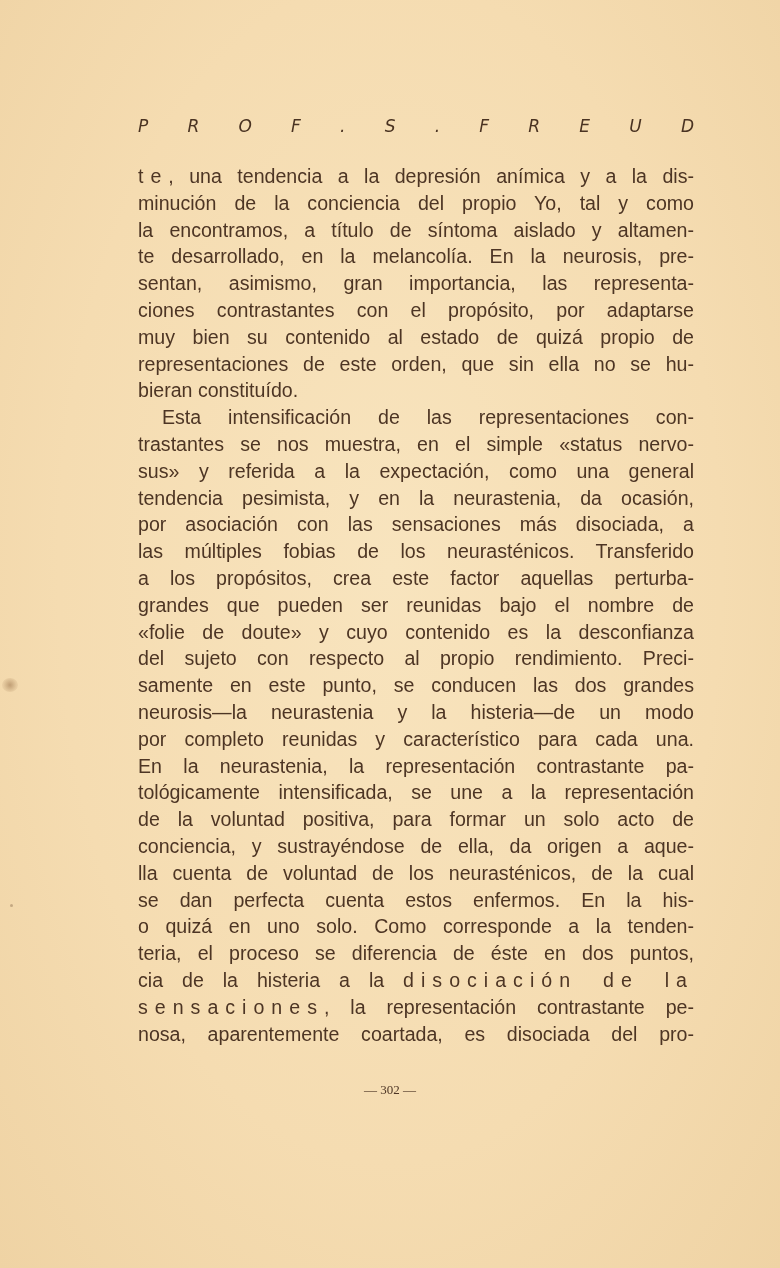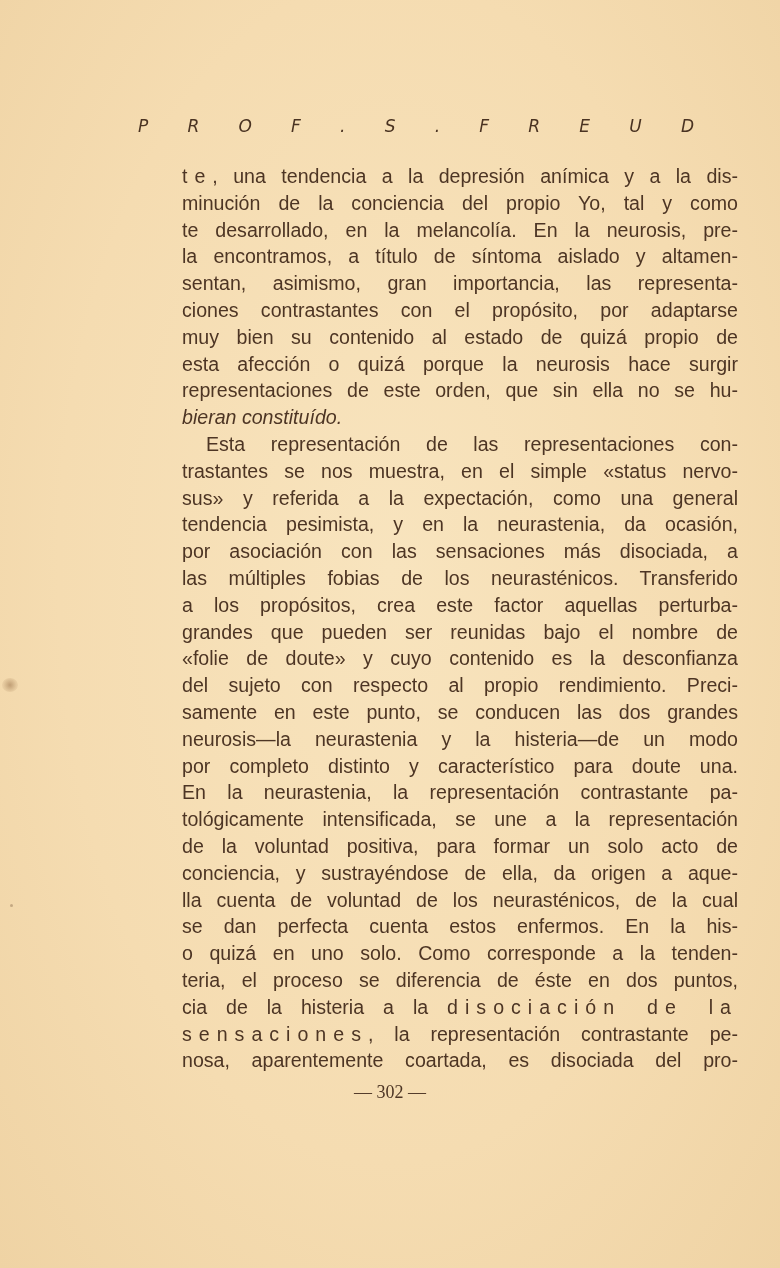--- a/index.html
+++ b/index.html
@@ -15,33 +15,33 @@
   .running-head {
     position: absolute; left: 138px; top: 116px; width: 556px;
     display: flex; justify-content: space-between;
     font-family: "DejaVu Sans", sans-serif; font-style: italic;
     font-size: 17px; color: #4a3322; letter-spacing: 0;
   }
   .running-head span { display: inline-block; }
   .body-text {
     position: absolute; left: 138px; top: 163px; width: 556px;
     font-family: "Liberation Sans", sans-serif;
-    font-size: 19.6px; line-height: 26.8px; color: #4d3524; margin-left: 44px;
+    font-size: 19.6px; line-height: 26.8px; color: #4d3524;
   }
   .line {
     display: block; text-align: justify; text-align-last: justify;
     white-space: nowrap; height: 26.8px; overflow: visible;
   }
-  .line.last { text-align-last: left; font-style: italic; }
+  .line.last { text-align-last: left; }
   .line.indent { padding-left: 24px; }
   .spaced { letter-spacing: 7px; }
   .folio {
     position: absolute; left: 0; width: 780px; top: 1082px;
     text-align: center; font-family: "Liberation Serif", serif;
-    font-size: 18px; color: #4d3524;
+    font-size: 13px; color: #4d3524;
   }
   .smudge {
     position: absolute; left: 2px; top: 678px; width: 16px; height: 14px;
     background: radial-gradient(circle, rgba(150,110,70,0.55) 0%, rgba(150,110,70,0.15) 60%, rgba(150,110,70,0) 100%);
     border-radius: 50%;
   }
   .speck { position: absolute; width: 3px; height: 3px; border-radius: 50%; background: rgba(140,110,80,0.45); }
 </style>
 </head>
 <body>
@@ -57,41 +57,40 @@
       <span>.</span>
       <span>F</span>
       <span>R</span>
       <span>E</span>
       <span>U</span>
       <span>D</span>
     </div>
   <div class="body-text" id="body-text">
       <span class="line"><span class="spaced">te</span><span>, una tendencia a la depresión anímica y a la dis-</span></span>
       <span class="line"><span>minución de la conciencia del propio Yo, tal y como</span></span>
+      <span class="line"><span>la encontramos, a título de síntoma aislado y altamen-</span></span>
       <span class="line"><span>te desarrollado, en la melancolía. En la neurosis, pre-</span></span>
-      <span class="line"><span>la encontramos, a título de síntoma aislado y altamen-</span></span>
       <span class="line"><span>sentan, asimismo, gran importancia, las representa-</span></span>
       <span class="line"><span>ciones contrastantes con el propósito, por adaptarse</span></span>
       <span class="line"><span>muy bien su contenido al estado de quizá propio de</span></span>
-      <span class="line"><span>esta afección o quizá porque la neurosis hace surgir</span></span>
       <span class="line"><span>representaciones de este orden, que sin ella no se hu-</span></span>
       <span class="line last"><span>bieran constituído.</span></span>
-      <span class="line indent"><span>Esta representación de las representaciones con-</span></span>
+      <span class="line indent"><span>Esta intensificación de las representaciones con-</span></span>
       <span class="line"><span>trastantes se nos muestra, en el simple «status nervo-</span></span>
       <span class="line"><span>sus» y referida a la expectación, como una general</span></span>
       <span class="line"><span>tendencia pesimista, y en la neurastenia, da ocasión,</span></span>
       <span class="line"><span>por asociación con las sensaciones más disociada, a</span></span>
       <span class="line"><span>las múltiples fobias de los neurasténicos. Transferido</span></span>
       <span class="line"><span>a los propósitos, crea este factor aquellas perturba-</span></span>
       <span class="line"><span>grandes que pueden ser reunidas bajo el nombre de</span></span>
       <span class="line"><span>«folie de doute» y cuyo contenido es la desconfianza</span></span>
       <span class="line"><span>del sujeto con respecto al propio rendimiento. Preci-</span></span>
       <span class="line"><span>samente en este punto, se conducen las dos grandes</span></span>
       <span class="line"><span>neurosis—la neurastenia y la histeria—de un modo</span></span>
-      <span class="line"><span>por completo distinto y característico para doute una.</span></span>
+      <span class="line"><span>por completo reunidas y característico para cada una.</span></span>
       <span class="line"><span>En la neurastenia, la representación contrastante pa-</span></span>
       <span class="line"><span>tológicamente intensificada, se une a la representación</span></span>
       <span class="line"><span>de la voluntad positiva, para formar un solo acto de</span></span>
       <span class="line"><span>conciencia, y sustrayéndose de ella, da origen a aque-</span></span>
       <span class="line"><span>lla cuenta de voluntad de los neurasténicos, de la cual</span></span>
       <span class="line"><span>se dan perfecta cuenta estos enfermos. En la his-</span></span>
       <span class="line"><span>o quizá en uno solo. Como corresponde a la tenden-</span></span>
       <span class="line"><span>teria, el proceso se diferencia de éste en dos puntos,</span></span>
       <span class="line"><span>cia de la histeria a la </span><span class="spaced">disociación de la</span></span>
       <span class="line"><span class="spaced">sensaciones</span><span>, la representación contrastante pe-</span></span>

